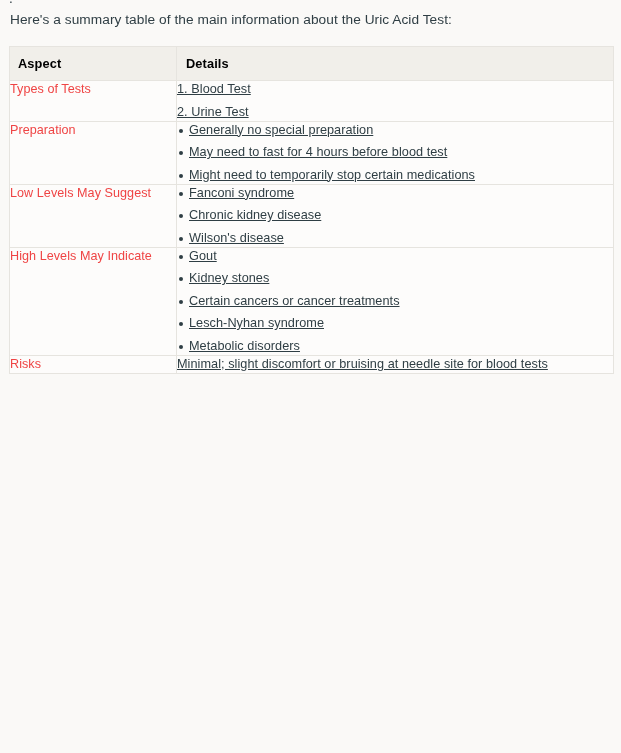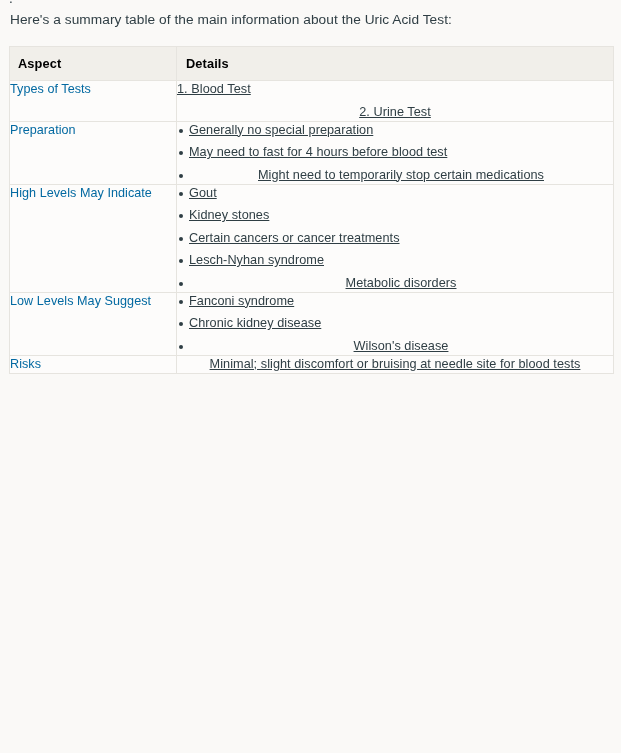--- a/index.html
+++ b/index.html
@@ -72,41 +72,41 @@
     color: #000000;
     height: 33px;
     padding: 0 0 0 8px;
     line-height: 33px;
     letter-spacing: 0.1px;
   }
   table.summary thead th.th-details { padding-left: 9px; }
 
   td.aspect {
     font-size: 12.6px;
-    color: #0369a1;
+    color: #ef4444;
     padding: 13px 8px 13px 8px;
     line-height: 17px;
     letter-spacing: 0.05px;
   }
   td.details {
     font-size: 12.7px;
     color: #2f3e44;
     padding: 12px 10px 12px 9px;
     line-height: 17px;
     letter-spacing: 0.05px;
   }
   .lines { margin: 0; }
   .line {
     display: block;
     padding: 0 0 0 0;
     margin: 0 0 5.5px 0;
     white-space: nowrap;
     text-decoration: underline;
   }
-  .line:last-child { margin-bottom: 0; text-align: center; }
+  .line:last-child { margin-bottom: 0; }
   .line.bullet {
     padding-left: 12px;
     position: relative;
   }
   .line.bullet::before {
     content: "";
     position: absolute;
     left: 2px;
     top: 7px;
     width: 4px;
@@ -158,42 +158,42 @@
             <td class="aspect">Preparation</td>
             <td class="details">
               <div class="lines">
                 <span class="line bullet">Generally no special preparation</span>
                 <span class="line bullet">May need to fast for 4 hours before blood test</span>
                 <span class="line bullet">Might need to temporarily stop certain medications</span>
               </div>
             </td>
           </tr>
           <tr>
+            <td class="aspect">Low Levels May Suggest</td>
+            <td class="details">
+              <div class="lines">
+                <span class="line bullet">Fanconi syndrome</span>
+                <span class="line bullet">Chronic kidney disease</span>
+                <span class="line bullet">Wilson's disease</span>
+              </div>
+            </td>
+          </tr>
+          <tr>
             <td class="aspect">High Levels May Indicate</td>
             <td class="details">
               <div class="lines">
                 <span class="line bullet">Gout</span>
                 <span class="line bullet">Kidney stones</span>
                 <span class="line bullet">Certain cancers or cancer treatments</span>
                 <span class="line bullet">Lesch-Nyhan syndrome</span>
                 <span class="line bullet">Metabolic disorders</span>
               </div>
             </td>
           </tr>
           <tr>
-            <td class="aspect">Low Levels May Suggest</td>
-            <td class="details">
-              <div class="lines">
-                <span class="line bullet">Fanconi syndrome</span>
-                <span class="line bullet">Chronic kidney disease</span>
-                <span class="line bullet">Wilson's disease</span>
-              </div>
-            </td>
-          </tr>
-          <tr>
             <td class="aspect">Risks</td>
             <td class="details">
               <div class="lines">
                 <span class="line">Minimal; slight discomfort or bruising at needle site for blood tests</span>
               </div>
             </td>
           </tr>
         </tbody>
     </table>
   </div>

